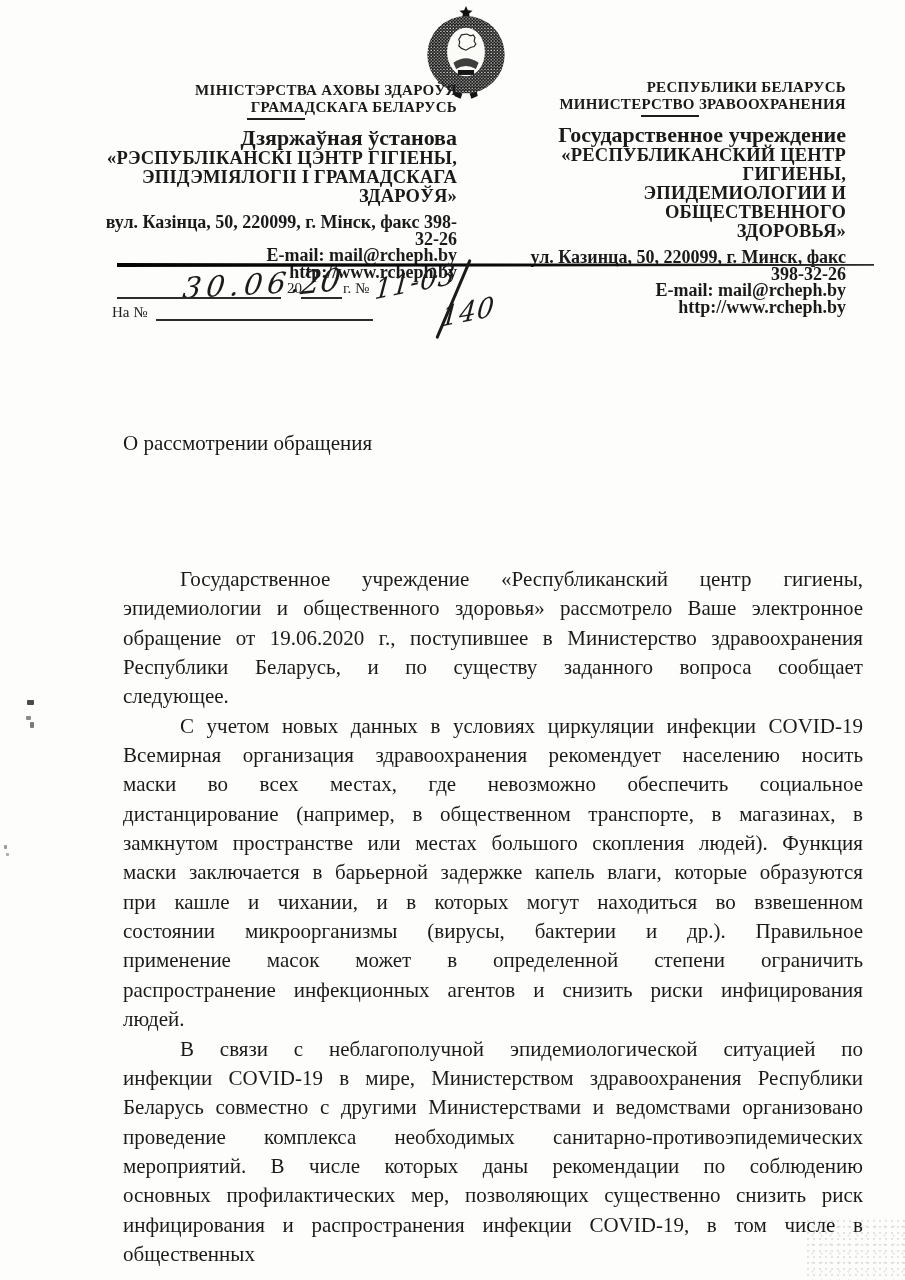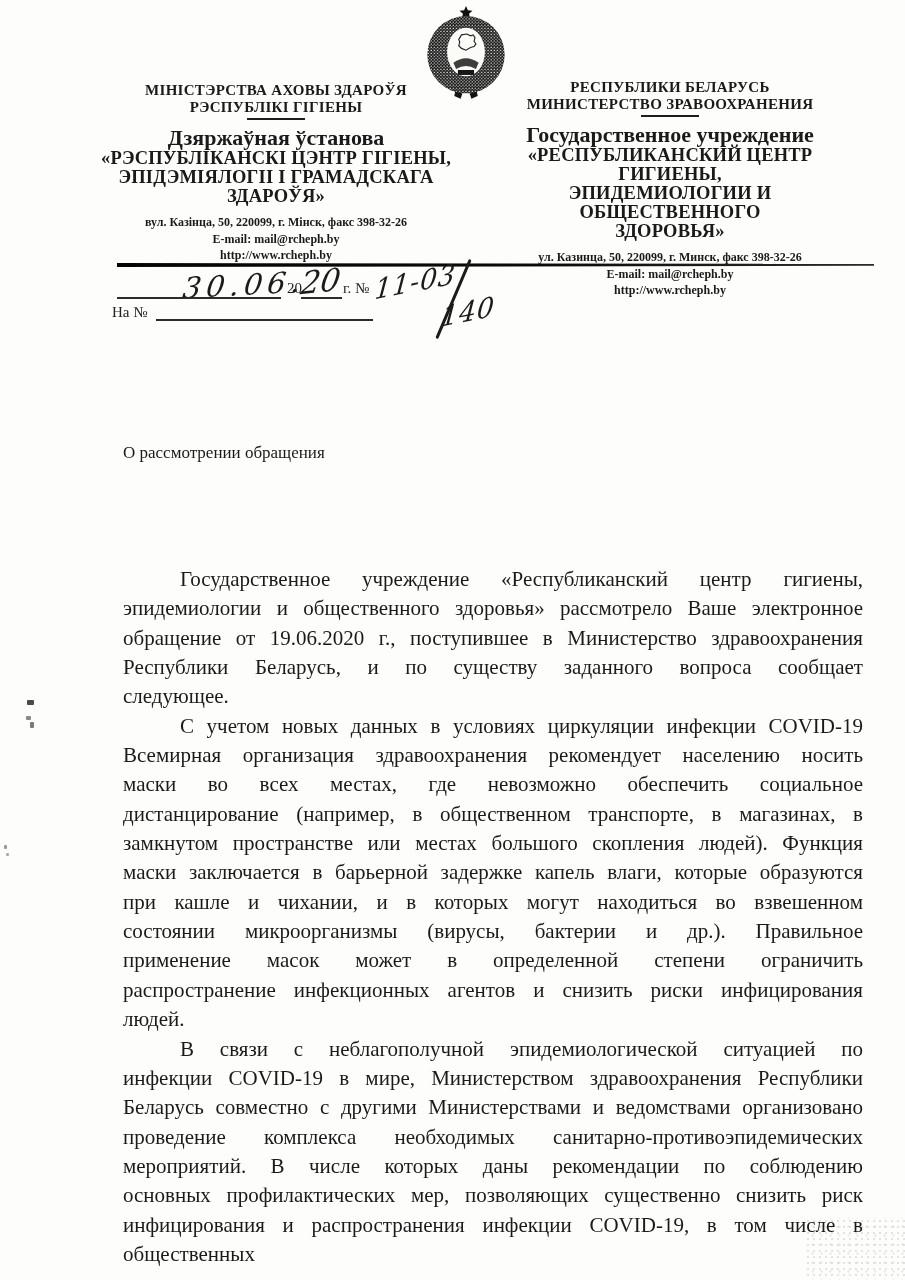--- a/index.html
+++ b/index.html
@@ -7,48 +7,48 @@
     position:relative;
     width:905px;height:1280px;
     margin:0 auto;
     background:#fdfdfc;
     overflow:hidden;
     font-family:"Liberation Serif", serif;
     color:#1a1a1a;
   }
   
   .emblem{position:absolute;left:421px;top:2px;width:90px;height:100px;}
-  .lh{position:absolute;text-align:center;}
+  .lh{position:absolute;text-align:right;}
   .lh-left{left:95px;top:82px;width:362px;}
   .lh-right{left:494px;top:79px;width:352px;}
   .min{font-size:15px;font-weight:bold;line-height:16.5px;letter-spacing:.3px;}
   .underline-short{width:58px;height:2px;background:#1d1d1d;margin:3px auto 9px auto;}
   .orgtype{font-size:22px;font-weight:bold;line-height:18px;margin-bottom:2px;}
   .orgname{font-size:18.5px;font-weight:bold;line-height:19px;letter-spacing:.2px;}
-  .addr{font-size:12px;font-weight:bold;line-height:16.5px;}
+  .addr{font-size:18px;font-weight:bold;line-height:16.5px;}
   .addr-first{margin-top:8px;}
   
   .rule{position:absolute;left:117px;top:263px;width:757px;height:4px;
         background:linear-gradient(to right,#050505 0%,#0a0a0a 55%,#2b2b2b 100%);
         clip-path:polygon(0 0,100% 20%,100% 70%,0 100%);}
   .printed{position:absolute;font-size:15px;color:#222;}
   .hand{position:absolute;font-style:italic;color:#1b1b1b;
         font-family:"DejaVu Serif", serif;white-space:nowrap;}
   .hand-date{left:183px;top:268px;font-size:29px;letter-spacing:5px;transform:rotate(-3deg) skewX(-10deg);}
   .hand-year{left:301px;top:263px;font-size:31px;transform:rotate(-6deg) skewX(-14deg);}
   .hand-num-top{left:374px;top:266px;font-size:27px;letter-spacing:1px;transform:rotate(-11deg) skewX(-16deg);}
   .hand-num-bottom{left:441px;top:296px;font-size:27px;letter-spacing:1px;transform:rotate(-11deg) skewX(-16deg);}
   .hand-slash{position:absolute;left:452px;top:256px;width:3px;height:86px;background:#1b1b1b;
         transform:rotate(23deg);border-radius:2px;}
   .uline{position:absolute;height:2px;background:#2c2c2c;}
   .u-date{left:117px;top:297px;width:164px;}
   .u-year{left:301px;top:297px;width:41px;}
   .u-in{left:156px;top:319px;width:217px;height:1.6px;}
   
-  .subject{position:absolute;left:123px;top:443px;font-size:17px;}
+  .subject{position:absolute;left:123px;top:431px;font-size:21px;}
   .body{position:absolute;left:123px;top:565px;width:740px;
         font-size:21px;line-height:29.35px;text-align:justify;word-spacing:6px;}
   .body p{margin:0;text-indent:57px;}
   
   .speck{position:absolute;border-radius:1px;}
   .noise-corner{position:absolute;right:0;bottom:0;width:100px;height:62px;
         background-image:radial-gradient(#00000030 1px,transparent 1.4px),
                          radial-gradient(#00000022 1px,transparent 1.3px);
         background-size:6px 6px,9px 9px;background-position:0 0,3px 4px;
         opacity:.55;}
@@ -74,21 +74,21 @@
       <ellipse cx="50" cy="52" rx="21" ry="27" fill="#fbfbf8"></ellipse>
       <path d="M42 38 l3 -5 6 -1 4 2 3 -1 2 3 -1 4 2 3 -2 3 -4 1 -5 3 -5 -2 -3 -3 1 -4 -1 -3 z" fill="none" stroke="#242424" stroke-width="1.3"></path>
       <path d="M36 64 q14 -10 28 0 l-3 7 q-11 -7 -22 0 z" fill="#1c1c1c" opacity=".85"></path>
       <rect x="41" y="72" width="18" height="5.5" fill="#161616"></rect>
       <path d="M47 98 l6 0 -3 6 z" fill="#fbfbf8"></path>
     </svg>
   </div>
 
   <div class="lh lh-left">
     <div class="min">МІНІСТЭРСТВА АХОВЫ ЗДАРОЎЯ</div>
-    <div class="min">РЭСПУБЛІКІ ГІГІЕНЫ</div>
+    <div class="min">ГРАМАДСКАГА БЕЛАРУСЬ</div>
     <div class="underline-short"></div>
     <div class="orgtype">Дзяржаўная ўстанова</div>
     <div class="orgname">«РЭСПУБЛІКАНСКІ ЦЭНТР ГІГІЕНЫ,</div>
     <div class="orgname">ЭПІДЭМІЯЛОГІІ І ГРАМАДСКАГА</div>
     <div class="orgname">ЗДАРОЎЯ»</div>
     <div class="addr addr-first">вул. Казінца, 50, 220099, г. Мінск, факс 398-32-26</div>
     <div class="addr">E-mail: mail@rcheph.by</div>
     <div class="addr">http://www.rcheph.by</div>
   </div>
 

